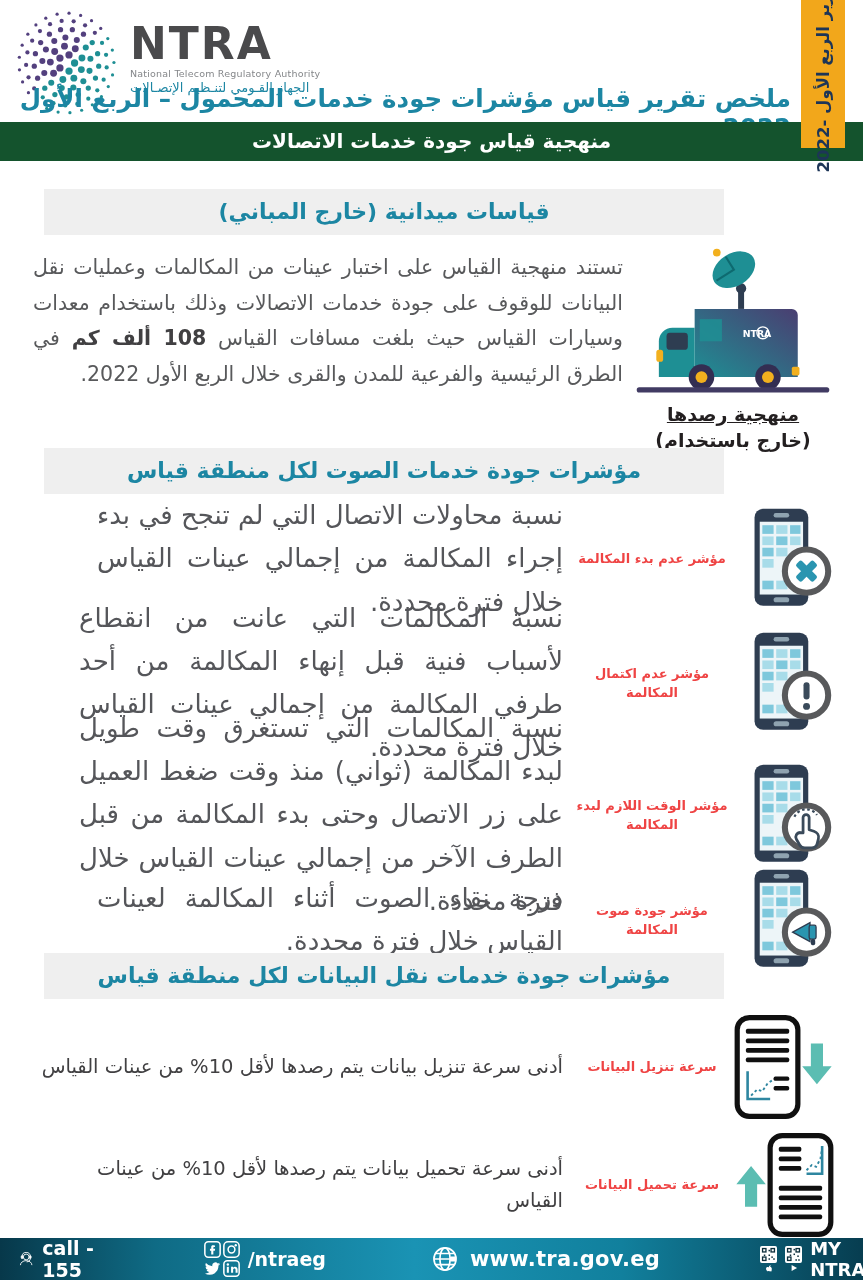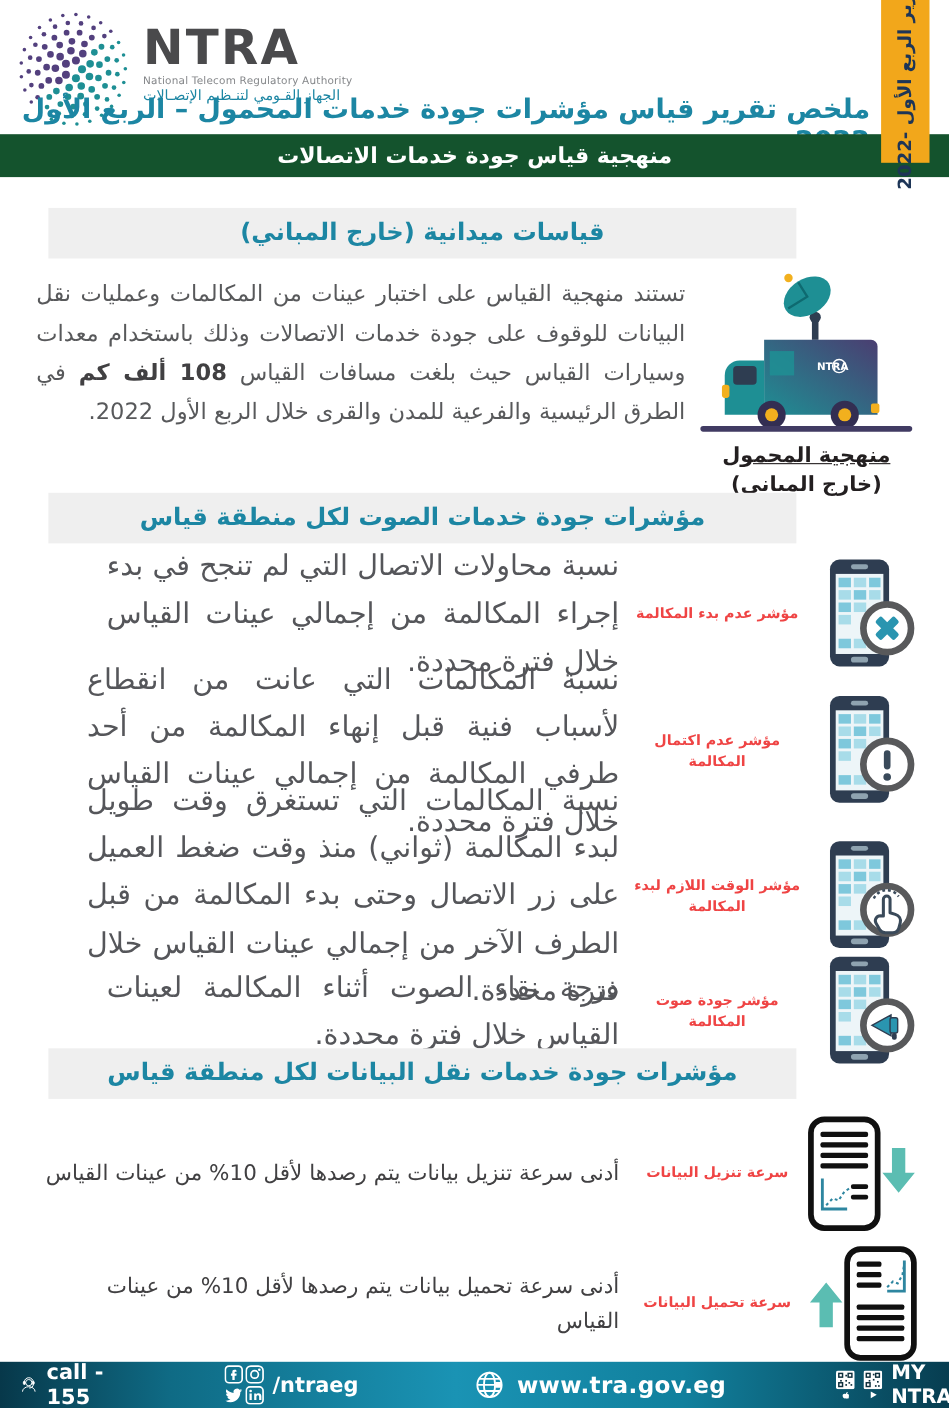--- a/index.html
+++ b/index.html
@@ -214,22 +214,22 @@
         <rect x="184" y="144" width="9" height="10" rx="2" fill="#F2B01E"></rect>
 
         <circle cx="78" cy="156" r="15" fill="#332E52"></circle>
           <circle cx="78" cy="156" r="7" fill="#F2B01E"></circle>
         <circle cx="156" cy="156" r="15" fill="#332E52"></circle>
           <circle cx="156" cy="156" r="7" fill="#F2B01E"></circle>
 
         <rect x="2" y="168" width="226" height="6" rx="3" fill="#413B63"></rect>
       </svg>
       <div class="van-caption">
-        <div class="u">منهجية المحمول</div>
-        <div>(خارج المباني)</div>
+        <div class="u">منهجية رصدها</div>
+        <div>(خارج باستخدام)</div>
       </div>
     </div>
     <p class="field-par"><span>تستند منهجية القياس على اختبار عينات من المكالمات وعمليات نقل البيانات للوقوف على جودة خدمات الاتصالات وذلك باستخدام معدات وسيارات القياس حيث بلغت مسافات القياس </span><b>108 ألف كم</b><span> في الطرق الرئيسية والفرعية للمدن والقرى خلال الربع الأول 2022.</span></p>
   </div>
 
   <div class="sec-header" id="sec2">مؤشرات جودة خدمات الصوت لكل منطقة قياس</div>
 
   <div class="ind-row" id="vrow1">
     <div class="ind-icon">
       <svg width="100" height="104" viewBox="0 0 112 120">

